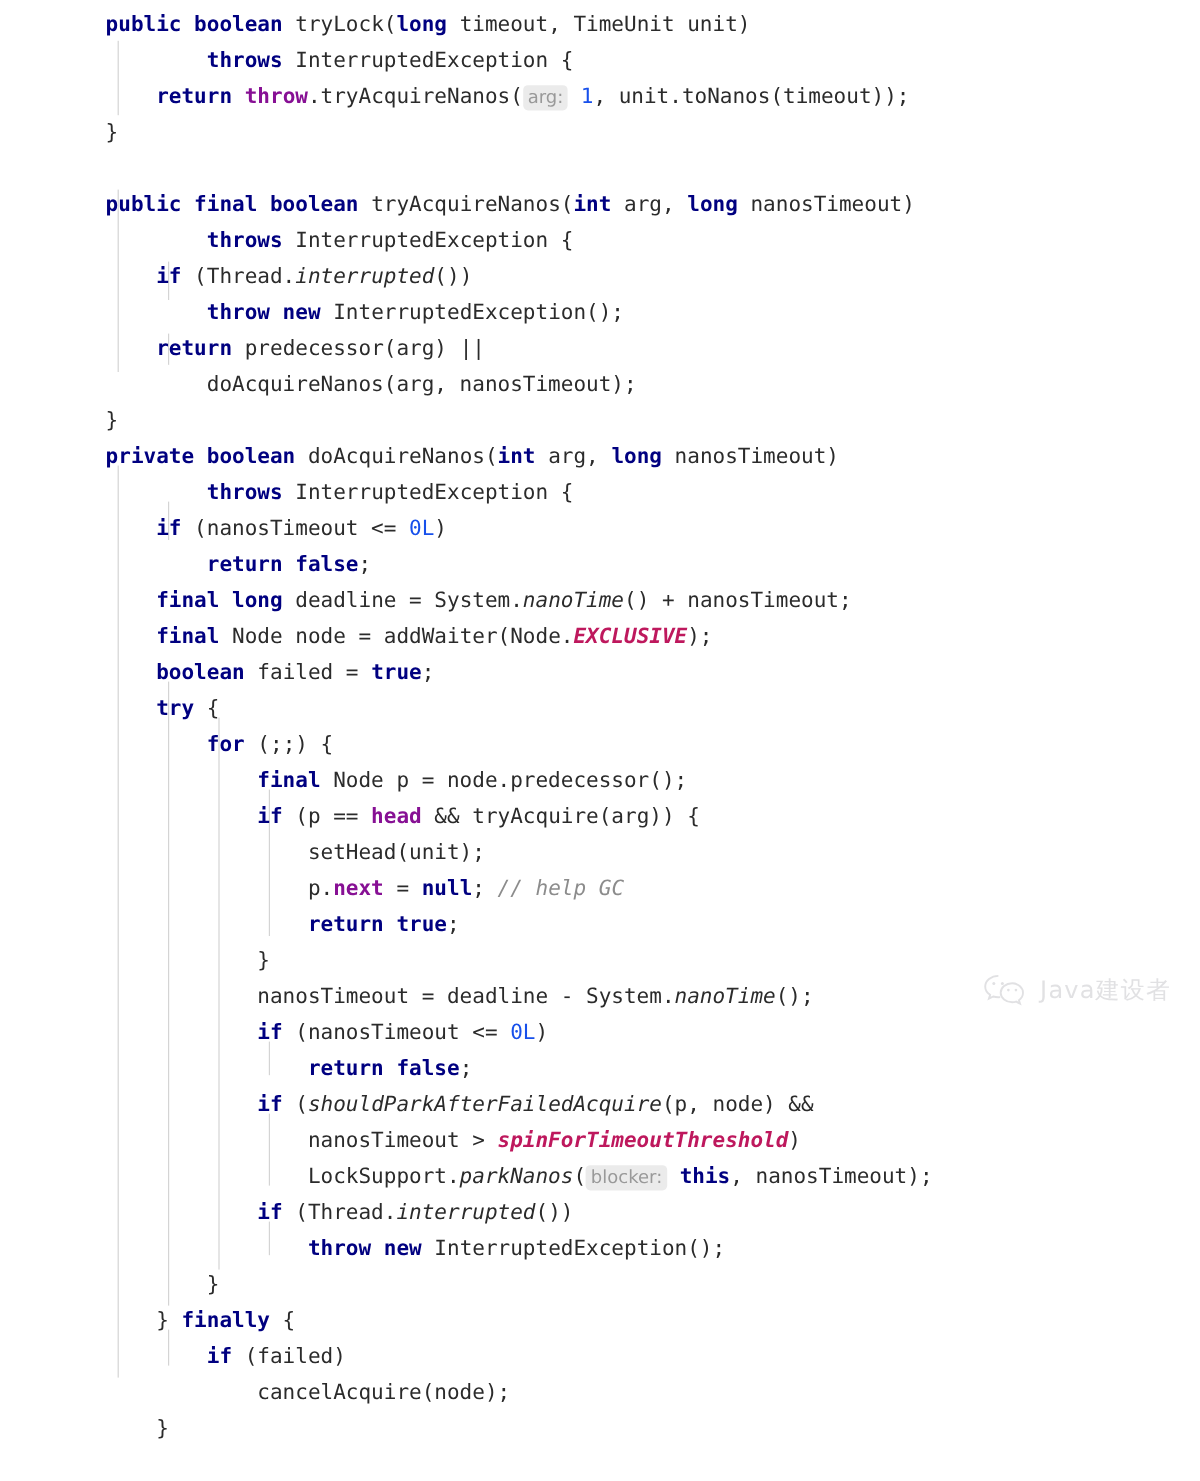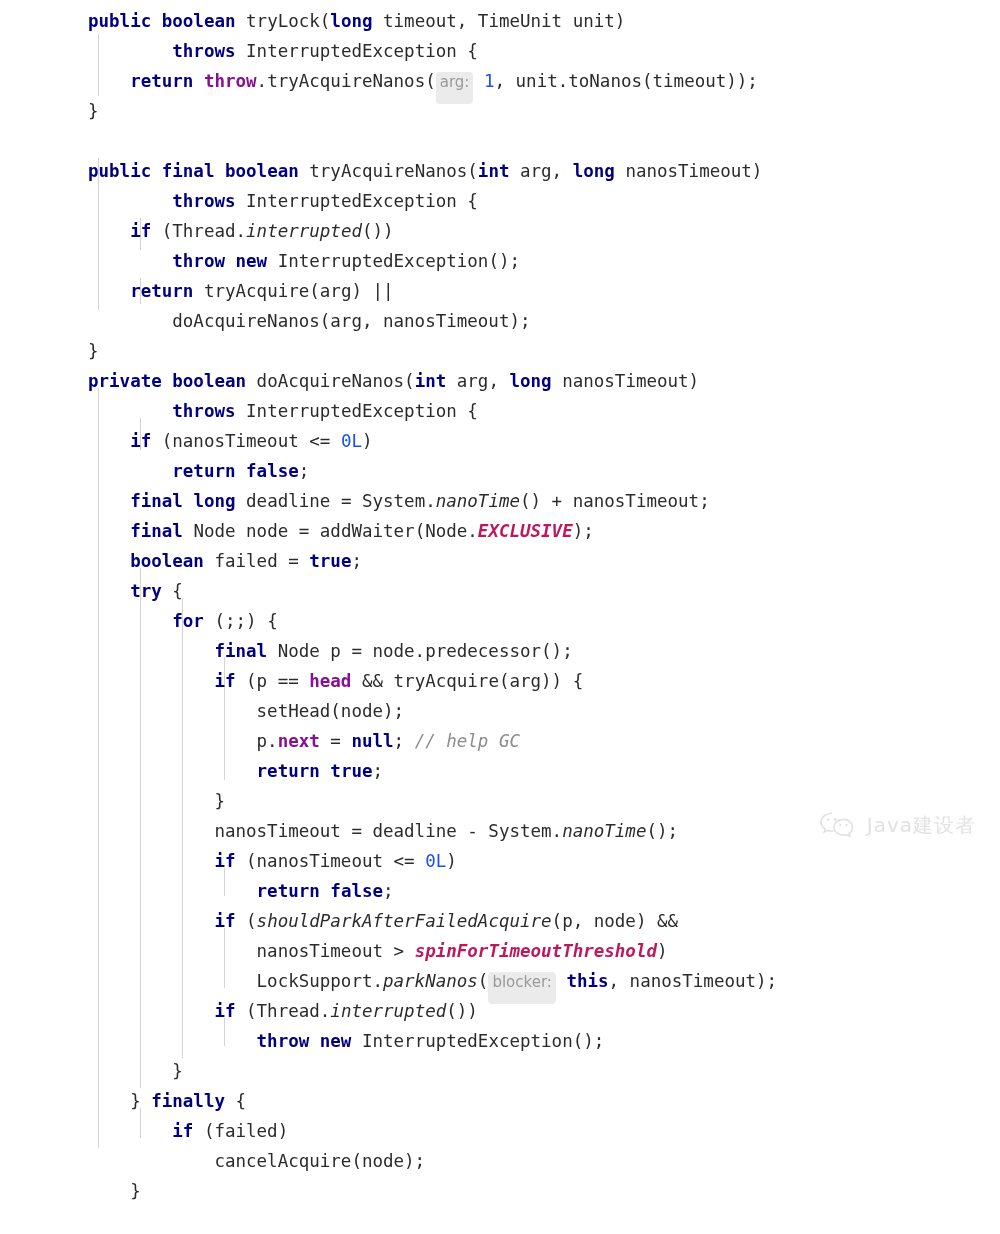--- a/index.html
+++ b/index.html
@@ -46,21 +46,21 @@
   .sfield   { color: #be185d; font-weight: bold; font-style: italic; }
   .smethod  { color: #2b2b2b; font-style: italic; }
   .num      { color: #1750eb; }
   .cmt      { color: #8c8c8c; font-style: italic; }
   .plain    { color: #2b2b2b; }
 
   .hint {
     background: #ebebeb;
     color: #999999;
     border-radius: 4px;
-    padding: 1px 4px 13px 4px;
+    padding: 1px 4px 2px 4px;
     font-size: 15px;
     font-weight: normal;
     font-style: normal;
     font-family: "DejaVu Sans", "Liberation Sans", sans-serif;
   }
 
   
   .guide {
     position: absolute;
     width: 1px;
@@ -110,35 +110,35 @@
   <div id="code-lines">
       <div class="code-line"><span class="kw">public </span><span class="kw">boolean </span><span class="plain">tryLock(</span><span class="kw">long </span><span class="plain">timeout, TimeUnit unit)</span></div>
       <div class="code-line"><span class="plain">        </span><span class="kw">throws </span><span class="plain">InterruptedException {</span></div>
       <div class="code-line"><span class="plain">    </span><span class="kw">return </span><span class="field">throw</span><span class="plain">.tryAcquireNanos(</span><span class="hint">arg:</span><span class="plain"> </span><span class="num">1</span><span class="plain">, unit.toNanos(timeout));</span></div>
       <div class="code-line"><span class="plain">}</span></div>
       <div class="code-line">&nbsp;</div>
       <div class="code-line"><span class="kw">public </span><span class="kw">final </span><span class="kw">boolean </span><span class="plain">tryAcquireNanos(</span><span class="kw">int </span><span class="plain">arg, </span><span class="kw">long </span><span class="plain">nanosTimeout)</span></div>
       <div class="code-line"><span class="plain">        </span><span class="kw">throws </span><span class="plain">InterruptedException {</span></div>
       <div class="code-line"><span class="plain">    </span><span class="kw">if </span><span class="plain">(Thread.</span><span class="smethod">interrupted</span><span class="plain">())</span></div>
       <div class="code-line"><span class="plain">        </span><span class="kw">throw </span><span class="kw">new </span><span class="plain">InterruptedException();</span></div>
-      <div class="code-line"><span class="plain">    </span><span class="kw">return </span><span class="plain">tryAcquire(arg) ||</span></div>
+      <div class="code-line"><span class="plain">    </span><span class="kw">return </span><span class="plain">predecessor(arg) ||</span></div>
       <div class="code-line"><span class="plain">        doAcquireNanos(arg, nanosTimeout);</span></div>
       <div class="code-line"><span class="plain">}</span></div>
       <div class="code-line"><span class="kw">private </span><span class="kw">boolean </span><span class="plain">doAcquireNanos(</span><span class="kw">int </span><span class="plain">arg, </span><span class="kw">long </span><span class="plain">nanosTimeout)</span></div>
       <div class="code-line"><span class="plain">        </span><span class="kw">throws </span><span class="plain">InterruptedException {</span></div>
       <div class="code-line"><span class="plain">    </span><span class="kw">if </span><span class="plain">(nanosTimeout &lt;= </span><span class="num">0L</span><span class="plain">)</span></div>
       <div class="code-line"><span class="plain">        </span><span class="kw">return </span><span class="kw">false</span><span class="plain">;</span></div>
       <div class="code-line"><span class="plain">    </span><span class="kw">final </span><span class="kw">long </span><span class="plain">deadline = System.</span><span class="smethod">nanoTime</span><span class="plain">() + nanosTimeout;</span></div>
       <div class="code-line"><span class="plain">    </span><span class="kw">final </span><span class="plain">Node node = addWaiter(Node.</span><span class="sfield">EXCLUSIVE</span><span class="plain">);</span></div>
       <div class="code-line"><span class="plain">    </span><span class="kw">boolean </span><span class="plain">failed = </span><span class="kw">true</span><span class="plain">;</span></div>
       <div class="code-line"><span class="plain">    </span><span class="kw">try </span><span class="plain">{</span></div>
       <div class="code-line"><span class="plain">        </span><span class="kw">for </span><span class="plain">(;;) {</span></div>
       <div class="code-line"><span class="plain">            </span><span class="kw">final </span><span class="plain">Node p = node.predecessor();</span></div>
       <div class="code-line"><span class="plain">            </span><span class="kw">if </span><span class="plain">(p == </span><span class="field">head</span><span class="plain"> &amp;&amp; tryAcquire(arg)) {</span></div>
-      <div class="code-line"><span class="plain">                setHead(node);</span></div>
+      <div class="code-line"><span class="plain">                setHead(unit);</span></div>
       <div class="code-line"><span class="plain">                p.</span><span class="field">next</span><span class="plain"> = </span><span class="kw">null</span><span class="plain">; </span><span class="cmt">// help GC</span></div>
       <div class="code-line"><span class="plain">                </span><span class="kw">return </span><span class="kw">true</span><span class="plain">;</span></div>
       <div class="code-line"><span class="plain">            }</span></div>
       <div class="code-line"><span class="plain">            nanosTimeout = deadline - System.</span><span class="smethod">nanoTime</span><span class="plain">();</span></div>
       <div class="code-line"><span class="plain">            </span><span class="kw">if </span><span class="plain">(nanosTimeout &lt;= </span><span class="num">0L</span><span class="plain">)</span></div>
       <div class="code-line"><span class="plain">                </span><span class="kw">return </span><span class="kw">false</span><span class="plain">;</span></div>
       <div class="code-line"><span class="plain">            </span><span class="kw">if </span><span class="plain">(</span><span class="smethod">shouldParkAfterFailedAcquire</span><span class="plain">(p, node) &amp;&amp;</span></div>
       <div class="code-line"><span class="plain">                nanosTimeout &gt; </span><span class="sfield">spinForTimeoutThreshold</span><span class="plain">)</span></div>
       <div class="code-line"><span class="plain">                LockSupport.</span><span class="smethod">parkNanos</span><span class="plain">(</span><span class="hint">blocker:</span><span class="plain"> </span><span class="kw">this</span><span class="plain">, nanosTimeout);</span></div>
       <div class="code-line"><span class="plain">            </span><span class="kw">if </span><span class="plain">(Thread.</span><span class="smethod">interrupted</span><span class="plain">())</span></div>

